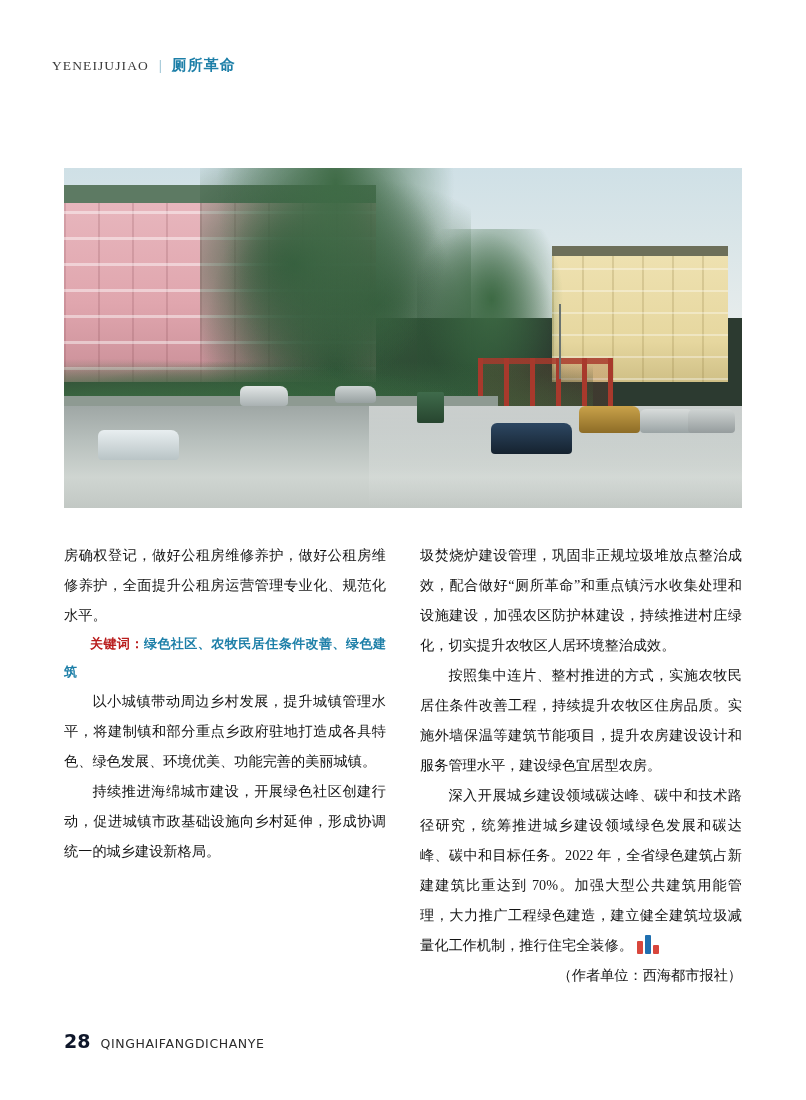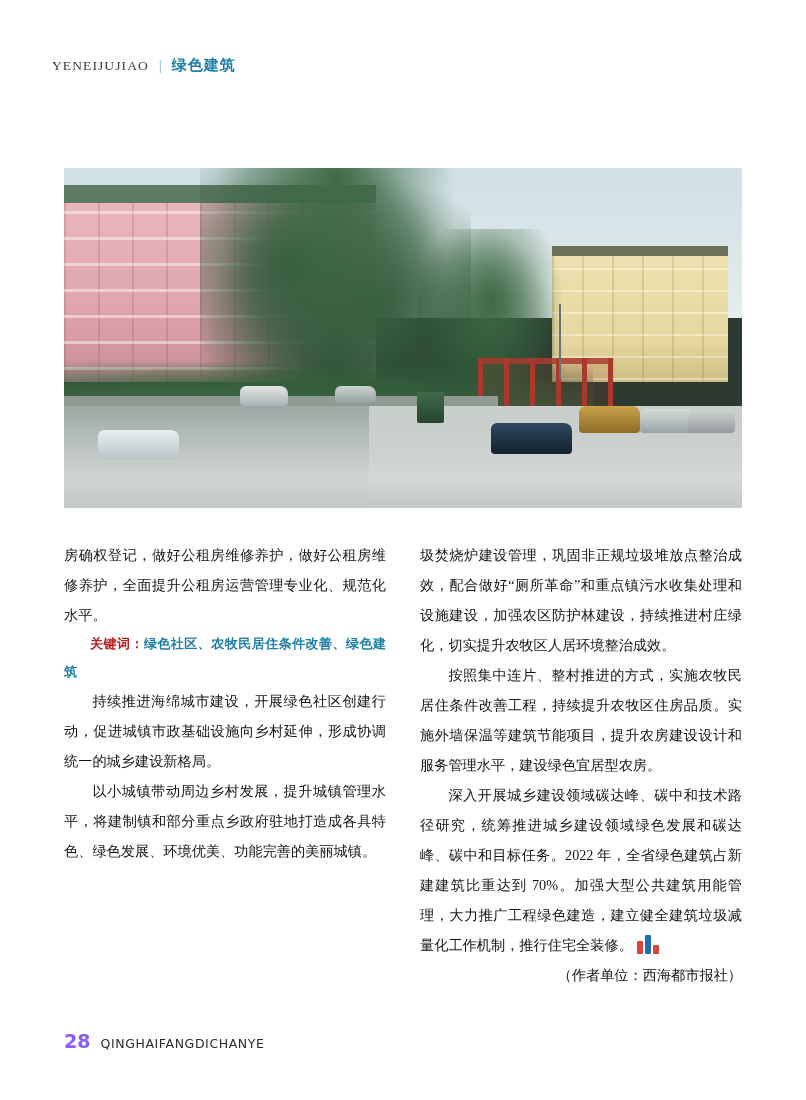--- a/index.html
+++ b/index.html
@@ -241,36 +241,36 @@
     left: 64px;
     bottom: 48px;
     display: flex;
     align-items: baseline;
     gap: 10px;
   }
   .folio {
     font-family: "DejaVu Sans", sans-serif;
     font-size: 19px;
     font-weight: bold;
-    color: #8b5cf6;
+    color: #0f172a;
   }
   .footer-text {
     font-family: "DejaVu Sans", sans-serif;
     font-size: 12.5px;
     letter-spacing: .6px;
     color: #2b2b2b;
   }
 </style>
 </head>
 <body>
 
 <div class="page-header">
   <span class="header-pinyin">YENEIJUJIAO</span>
   <span class="header-divider">|</span>
-  <span class="header-cn">绿色建筑</span>
+  <span class="header-cn">厕所革命</span>
 </div>
 
 <div class="photo-frame">
   <div class="photo-canvas">
     <div class="ph-sky"></div>
     <div class="ph-bldg-left"></div>
     <div class="ph-bldg-right"></div>
     <div class="ph-tree-main"></div>
     <div class="ph-tree-2"></div>
     <div class="ph-shrubs"></div>
@@ -287,22 +287,22 @@
     <div class="car c2"></div>
     <div class="car c1"></div>
   </div>
 </div>
 
 <div class="col col-left">
   <p class="noindent">房确权登记，做好公租房维修养护，做好公租房维修养护，全面提升公租房运营管理专业化、规范化水平。</p>
   <p class="keywords">
     <span class="kw-label">关键词：</span><span>绿色社区、农牧民居住条件改善、绿色建筑</span>
   </p>
+  <p>以小城镇带动周边乡村发展，提升城镇管理水平，将建制镇和部分重点乡政府驻地打造成各具特色、绿色发展、环境优美、功能完善的美丽城镇。</p>
   <p>持续推进海绵城市建设，开展绿色社区创建行动，促进城镇市政基础设施向乡村延伸，形成协调统一的城乡建设新格局。</p>
-  <p>以小城镇带动周边乡村发展，提升城镇管理水平，将建制镇和部分重点乡政府驻地打造成各具特色、绿色发展、环境优美、功能完善的美丽城镇。</p>
 </div>
 
 <div class="col col-right">
   <p class="noindent">圾焚烧炉建设管理，巩固非正规垃圾堆放点整治成效，配合做好“厕所革命”和重点镇污水收集处理和设施建设，加强农区防护林建设，持续推进村庄绿化，切实提升农牧区人居环境整治成效。</p>
   <p>按照集中连片、整村推进的方式，实施农牧民居住条件改善工程，持续提升农牧区住房品质。实施外墙保温等建筑节能项目，提升农房建设设计和服务管理水平，建设绿色宜居型农房。</p>
   <p><span>深入开展城乡建设领域碳达峰、碳中和技术路径研究，统筹推进城乡建设领域绿色发展和碳达峰、碳中和目标任务。2022 年，全省绿色建筑占新建建筑比重达到 70%。加强大型公共建筑用能管理，大力推广工程绿色建造，建立健全建筑垃圾减量化工作机制，推行住宅全装修。</span><span class="end-logo"><i></i><i></i><i></i></span></p>
   <p class="signature">（作者单位：西海都市报社）</p>
 </div>
 
 <div class="footer">

